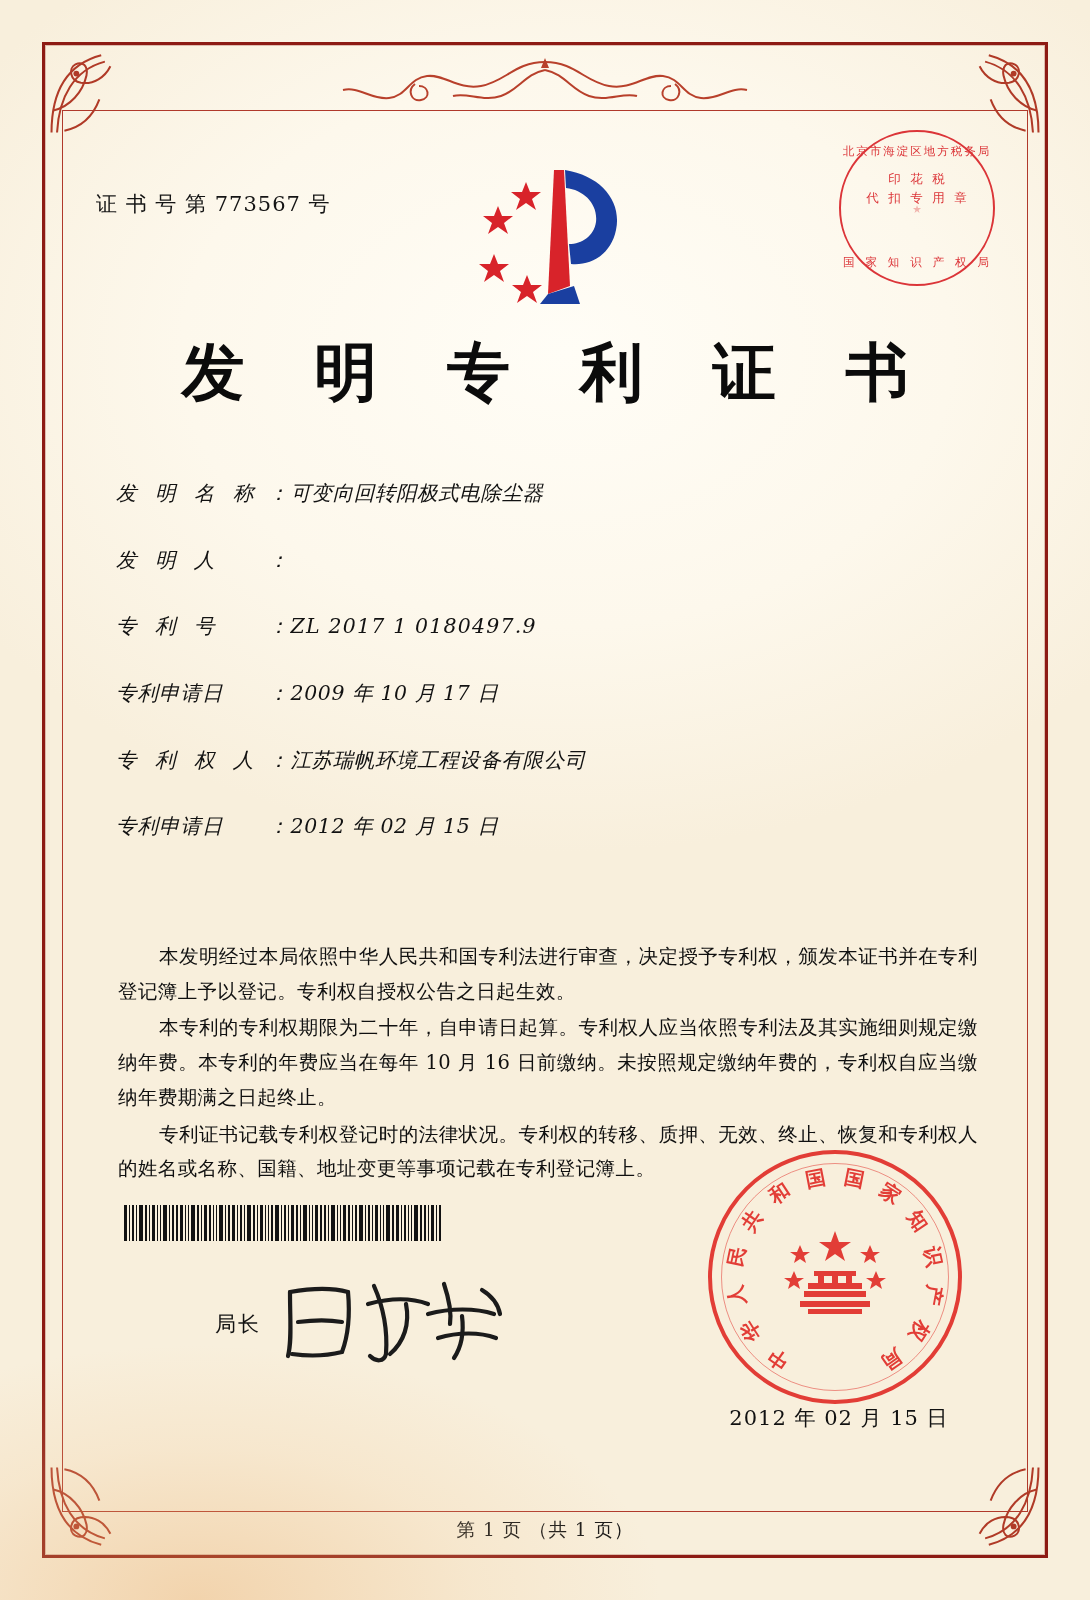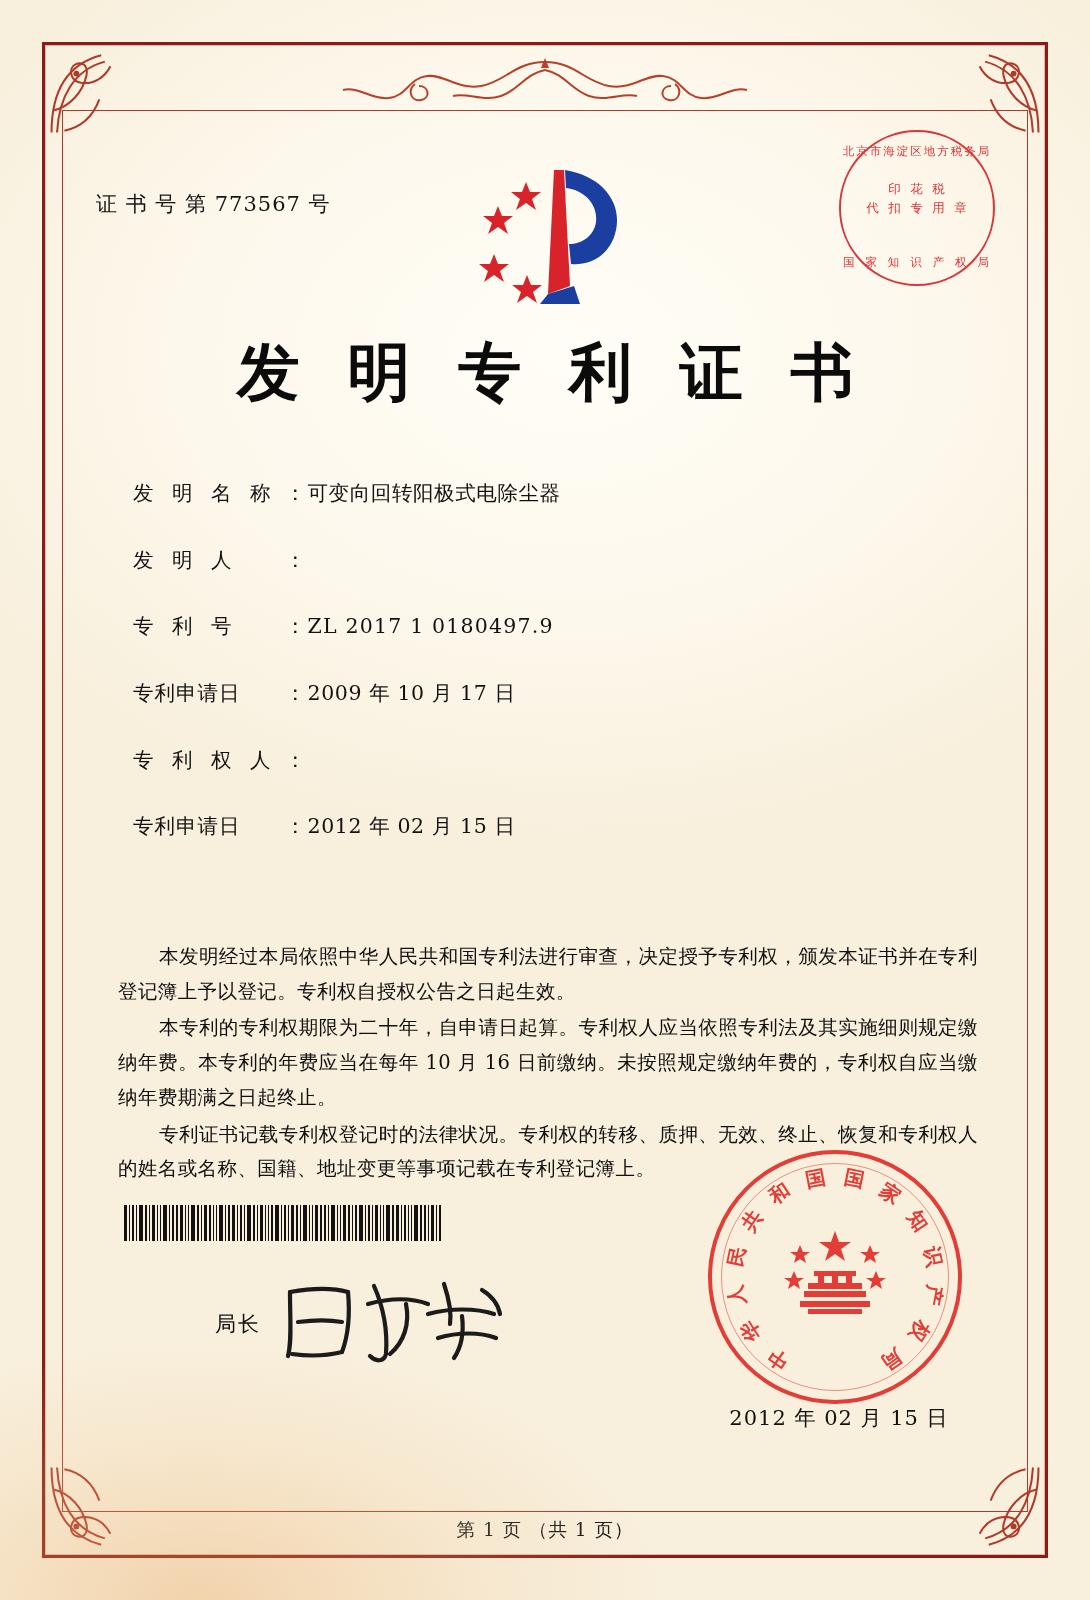--- a/index.html
+++ b/index.html
@@ -97,54 +97,55 @@
   .tax-stamp .arc-bottom {
     position: absolute; left: 0; width: 100%;
     text-align: center;
     font-size: 11.5px;
     letter-spacing: 2px;
   }
   .tax-stamp .arc-top { top: 12px; }
   .tax-stamp .arc-bottom { bottom: 14px; }
   .tax-stamp .mid {
     position: absolute;
-    left: 0; right: 0; top: 49px;
+    left: 0; right: 0; top: 39px;
     text-align: center;
     font-size: 12.5px;
     line-height: 1.5;
     letter-spacing: 1px;
   }
   .tax-stamp .star {
     position: absolute;
     left: 50%; top: 50%;
     transform: translate(-50%,-50%);
     font-size: 15px;
     opacity: .35;
   }
 
   
   .title {
     position: absolute;
     left: 0; right: 0; top: 330px;
     text-align: center;
-    font-family: Liberation Serif, serif;
+    font-family: Liberation Mono, monospace;
     font-weight: 700;
     font-size: 63px;
     letter-spacing: 16px;
     color: #0b0b0b;
     text-indent: 16px;
   }
 
   
   .fields {
     position: absolute;
-    left: 133px; top: 480px;
+    left: 116px; top: 480px;
     right: 110px;
     font-size: 20.5px;
     color: #121212;
+    font-style: italic;
   }
   .field {
     display: flex;
     align-items: baseline;
     margin-bottom: 40px;
     line-height: 1.3;
   }
   .field .lbl {
     flex: 0 0 152px;
     letter-spacing: 6px;
@@ -356,20 +357,21 @@
       <span class="val mono">ZL 2017 1 0180497.9</span>
     </div>
     <div class="field">
       <span class="lbl tight">专利申请日</span>
       <span class="colon">：</span>
       <span class="val">2009 年 10 月 17 日</span>
     </div>
     <div class="field">
       <span class="lbl">专 利 权 人</span>
       <span class="colon">：</span>
+      <span class="val">江苏瑞帆环境工程设备有限公司</span>
     </div>
     <div class="field">
       <span class="lbl tight">专利申请日</span>
       <span class="colon">：</span>
       <span class="val">2012 年 02 月 15 日</span>
     </div>
   </div>
 
   <div class="body-text">
     <p>本发明经过本局依照中华人民共和国专利法进行审查，决定授予专利权，颁发本证书并在专利登记簿上予以登记。专利权自授权公告之日起生效。</p>

